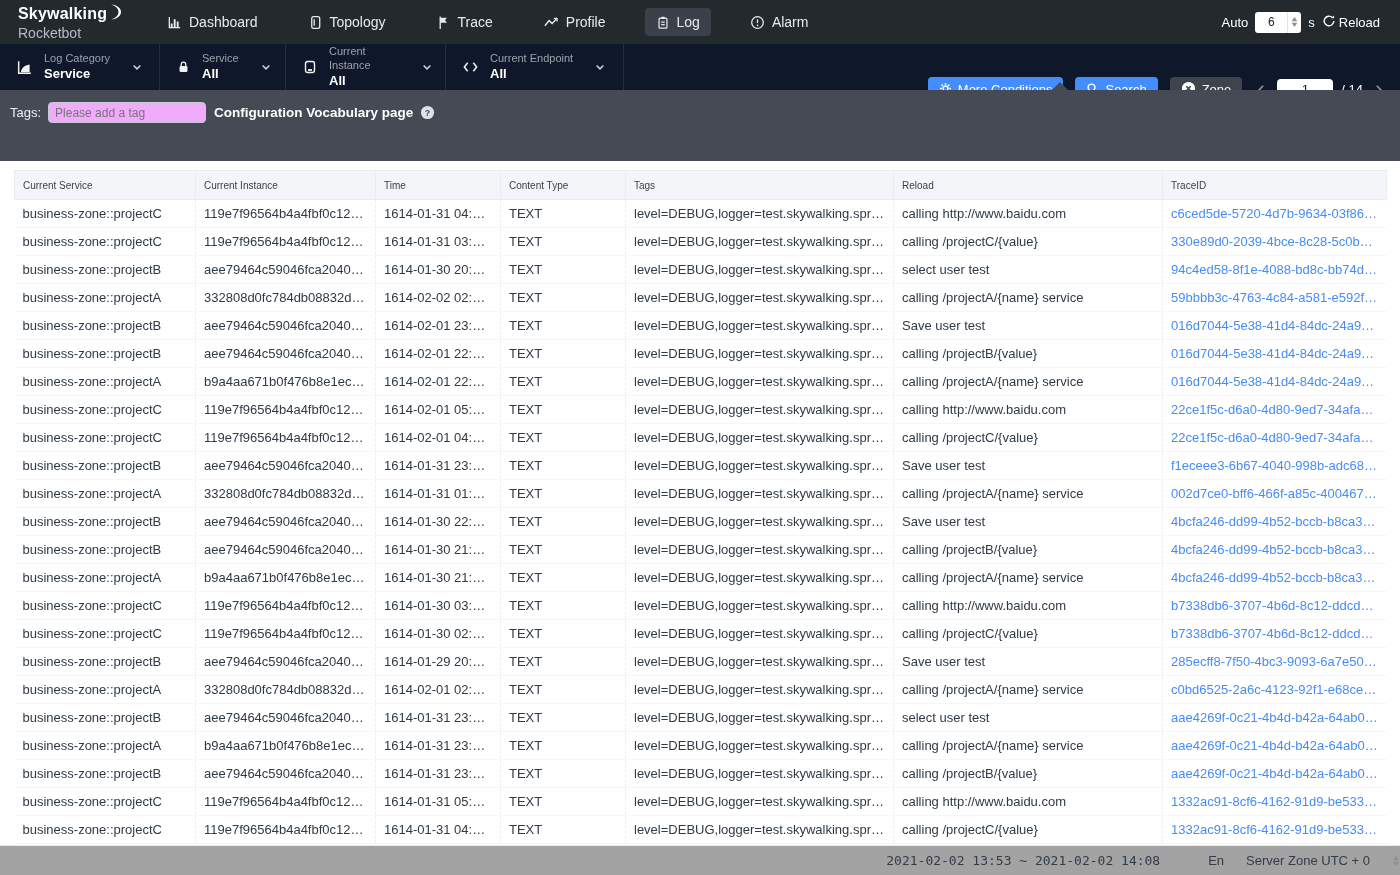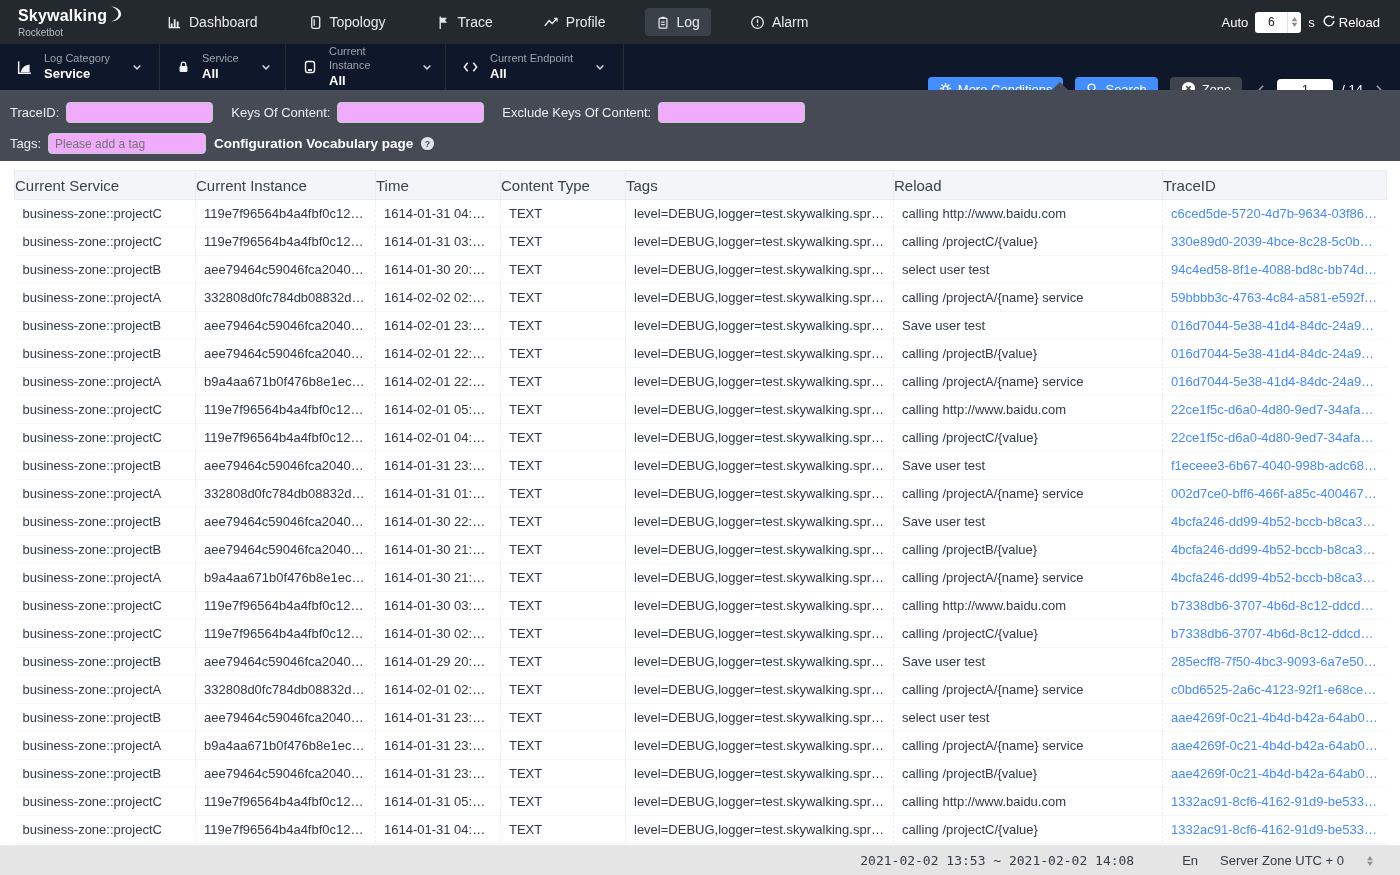--- a/index.html
+++ b/index.html
@@ -6,21 +6,21 @@
   html,body { width:1400px; height:875px; overflow:hidden; background:#fff;
     font-family:"Liberation Sans", sans-serif; }
   .app { width:1400px; height:875px; display:flex; flex-direction:column; }
 
   
   .topbar { height:44px; background:#24292e; display:flex; align-items:center; flex-shrink:0; }
   .logo { padding-left:18px; width:128px; color:#fff; }
   .logo-row { display:flex; align-items:center; }
   .logo-title { font-size:16px; font-weight:bold; letter-spacing:0.2px; }
   .logo-swoosh { margin-left:2px; }
-  .logo-sub { font-size:10px; color:#b6bcc3; margin-top:1px; }
+  .logo-sub { font-size:14px; color:#b6bcc3; margin-top:1px; }
   .nav { display:flex; align-items:center; gap:28px; margin-left:28px; }
   .nav-item { display:flex; align-items:center; gap:7px; color:#e8eaed; font-size:14px;
     padding:6px 11px; border-radius:4px; cursor:pointer; }
   .nav-item.active { background:#3b4149; }
   .nav-ic { display:flex; align-items:center; }
   .auto-area { margin-left:auto; display:flex; align-items:center; gap:7px;
     padding-right:20px; color:#fff; font-size:13px; }
   .spin-input { background:#fff; border-radius:3px; height:21px; width:46px;
     display:flex; align-items:center; color:#222; font-size:12px; overflow:hidden; cursor:pointer; }
   .spin-input .val { flex:1; text-align:center; }
@@ -63,33 +63,33 @@
   .cond-gap { width:18px; }
   .tags-input { width:158px; }
   .vocab { color:#fff; font-size:13.5px; font-weight:bold; margin:0 7px 0 8px; cursor:pointer; }
   .help-ic { display:flex; cursor:pointer; }
 
   
   .table-wrap { flex:1; background:#fff; padding:9px 14px 0; overflow:hidden; }
   table { width:100%; border-collapse:collapse; table-layout:fixed; }
   col.c0{width:181px;} col.c1{width:180px;} col.c2{width:125px;} col.c3{width:125px;}
   col.c4{width:268px;} col.c5{width:269px;} col.c6{width:224px;}
-  thead th { background:#f3f5f9; color:#38424c; font-weight:normal; font-size:15px;
-    text-align:left; height:29px; padding:0 0; border:1px solid #e9ecf1;
+  thead th { background:#f3f5f9; color:#38424c; font-weight:normal; font-size:10px;
+    text-align:left; height:29px; padding:0 8px; border:1px solid #e9ecf1;
     border-left-style:dashed; white-space:nowrap; overflow:hidden; }
   thead th:first-child { border-left-style:solid; }
   tbody td { height:28px; font-size:13px; color:#2e3a47; padding:0 8px;
     white-space:nowrap; overflow:hidden; text-overflow:ellipsis;
     border-left:1px dashed #edeff3; border-bottom:1px solid #f5f6f8; }
   tbody td:first-child { border-left:none; }
   td.link { color:#478cf4; cursor:pointer; }
 
   
-  .footer { height:30px; background:#e5e5e5; border-top:1px solid #e8eaed; flex-shrink:0;
-    display:flex; align-items:center; justify-content:flex-end; padding-right:26px; }
+  .footer { height:30px; background:#a3a3a3; border-top:1px solid #e8eaed; flex-shrink:0;
+    display:flex; align-items:center; justify-content:flex-end; }
   .time-range { font-family:"DejaVu Sans Mono", monospace; font-size:13px; color:#323c48; cursor:pointer; }
   .lang { font-size:13px; color:#323c48; margin-left:48px; cursor:pointer; }
   .zone { font-size:13px; color:#323c48; margin-left:22px; }
   .zone-spin { margin-left:22px; color:#8a9099; display:flex; flex-direction:column; cursor:pointer; }
 </style>
 </head>
 <body>
 
 <div class="app">
 
@@ -300,30 +300,20 @@
           <svg width="11" height="13" viewBox="0 0 16 16" fill="none" stroke="currentColor" stroke-width="2.2">
               <path d="M5.5 2.5L11 8l-5.5 5.5"></path>
             </svg>
         </span>
       </div>
     </div>
   </div>
 
   <div class="conditions">
     <div class="notch"></div>
-    <div class="cond-row">
-      <span class="cond-label">TraceID:</span>
-      <input class="cond-input" style="">
-      <span class="cond-gap"></span>
-      <span class="cond-label">Keys Of Content:</span>
-      <input class="cond-input" style="">
-      <span class="cond-gap"></span>
-      <span class="cond-label">Exclude Keys Of Content:</span>
-      <input class="cond-input" style="">
-    </div>
     <div class="cond-row">
       <span class="cond-label">Tags:</span>
       <input class="cond-input tags-input" placeholder="Please add a tag" style="">
       <a class="vocab">Configuration Vocabulary page</a>
       <span class="help-ic">
         <svg width="15" height="15" viewBox="0 0 16 16">
             <circle cx="8" cy="8" r="7" fill="#dfe2e6"></circle>
             <text x="8" y="11.3" text-anchor="middle" font-size="9.5" font-weight="bold" fill="#454a54" font-family="Liberation Sans, sans-serif">?</text>
           </svg>
       </span>

